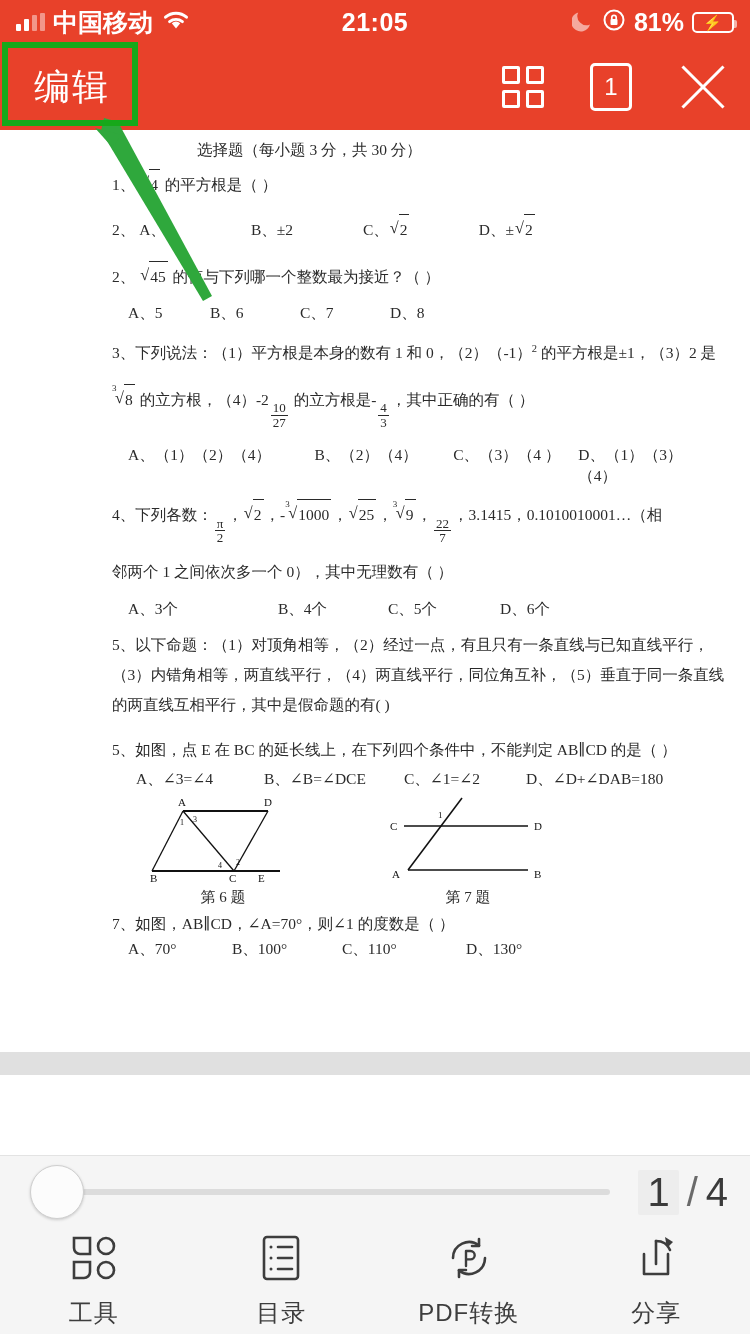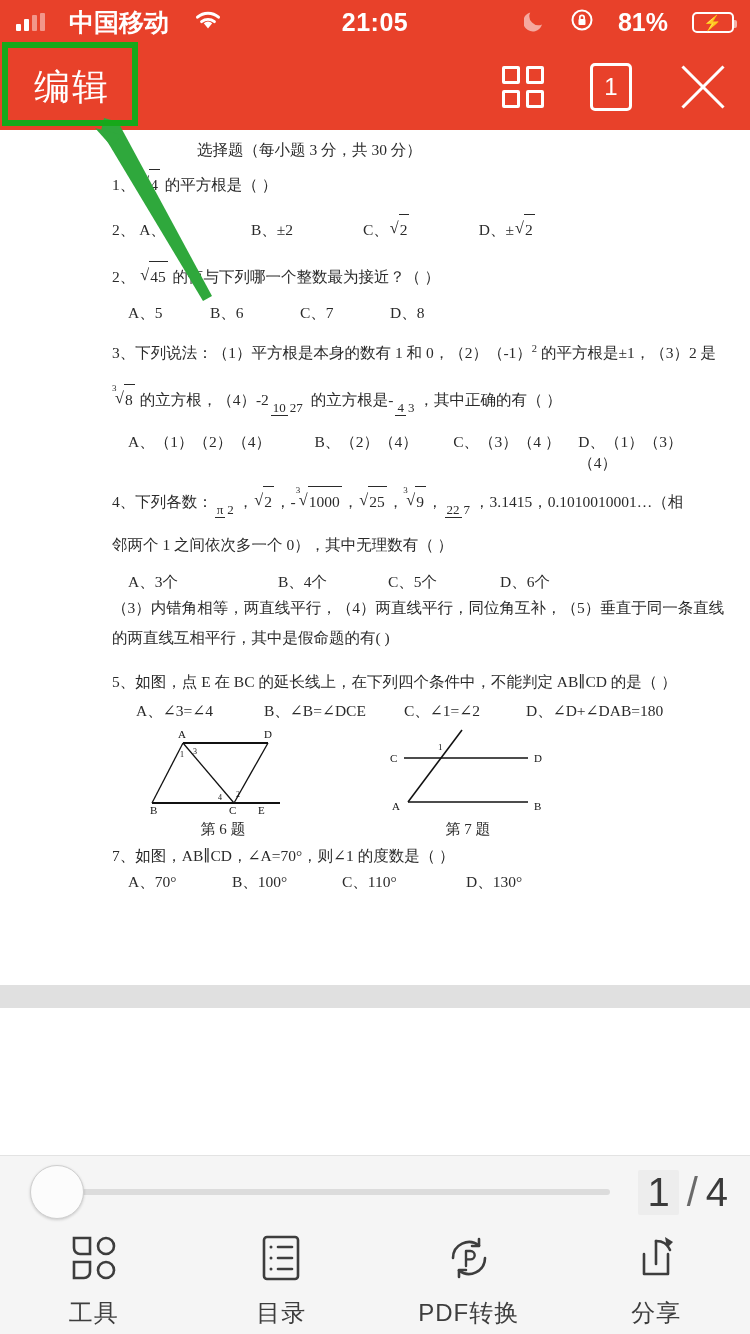--- a/index.html
+++ b/index.html
@@ -12,21 +12,21 @@
   #app { position: relative; width: 750px; height: 1334px; overflow: hidden; }
 
   
   .statusbar {
     position: absolute; top: 0; left: 0; width: 750px; height: 44px;
     background: #e8412a; color: #fff;
     display: flex; align-items: center; justify-content: space-between;
     padding: 0 16px;
     font-family: "Liberation Sans", sans-serif;
   }
-  .sb-left, .sb-right { display: flex; align-items: center; gap: 24px; }
+  .sb-left, .sb-right { display: flex; align-items: center; gap: 8px; }
   .sb-center { position: absolute; left: 0; right: 0; text-align: center;
                font-size: 25px; font-weight: 700; letter-spacing: 0.5px; }
   .carrier { font-size: 25px; font-weight: 700; }
   .signal { display: flex; align-items: flex-end; gap: 3px; height: 18px; }
   .signal i { display: block; width: 5px; background: #fff; border-radius: 1px; }
   .signal i:nth-child(1) { height: 7px; }
   .signal i:nth-child(2) { height: 12px; }
   .signal i:nth-child(3) { height: 16px; opacity: .45; }
   .signal i:nth-child(4) { height: 18px; opacity: .45; }
   .pct { font-size: 25px; font-weight: 700; }
@@ -80,21 +80,21 @@
   .gap { height: 23px; background: #e0e0e0; }
 
   .q { color: #2a2a2a; font-size: 15.5px; line-height: 1.95; padding: 0 30px 0 112px; }
   .sec-title { color: #2a2a2a; font-size: 15.5px; padding: 0 30px 0 112px; }
   .sec-title .dun { display: inline-block; width: 54px; }
   .opts { color: #2a2a2a; font-size: 15.5px; padding: 0 30px 0 128px;
           display: flex; }
   .opts span { display: inline-block; }
 
   sup { font-size: .68em; vertical-align: super; }
-  .frac { display: inline-flex; vertical-align: -0.55em;
+  .frac { display: inline-flex; flex-direction: column; vertical-align: -0.55em;
           text-align: center; font-size: .84em; line-height: 1.05; margin: 0 2px; }
   .frac .num { border-bottom: 1px solid #2a2a2a; padding: 0 2px; }
   .frac .den { padding: 0 2px; }
   .sqrt { display: inline-block; position: relative; padding-left: 9px; margin: 0 1px; }
   .sqrt::before { content: "\221A"; position: absolute; left: 0; top: -0.06em; font-size: 1.05em; }
   .sqrt .rad { border-top: 1px solid #2a2a2a; padding: 0 2px 0 1px; display: inline-block; }
   .cbrt { display: inline-block; position: relative; padding-left: 11px; margin: 0 1px; }
   .cbrt::before { content: "\221A"; position: absolute; left: 2px; top: -0.06em; font-size: 1.05em; }
   .cbrt .idx { position: absolute; left: -1px; top: -0.42em; font-size: .58em; }
   .cbrt .rad { border-top: 1px solid #2a2a2a; padding: 0 2px 0 1px; display: inline-block; }
@@ -250,20 +250,21 @@
           </span><span>，3.1415，0.1010010001…（相</span>
       </div>
       <div class="q" style="padding-top:12px">邻两个 1 之间依次多一个 0），其中无理数有（      ）</div>
       <div class="opts" style="padding-top:12px">
         <span style="width:150px">A、3个</span>
         <span style="width:110px">B、4个</span>
         <span style="width:112px">C、5个</span>
         <span>D、6个</span>
       </div>
 
+      <div class="q" style="padding-top:10px;padding-right:14px">5、以下命题：（1）对顶角相等，（2）经过一点，有且只有一条直线与已知直线平行，</div>
       <div class="q" style="padding-right:4px">（3）内错角相等，两直线平行，（4）两直线平行，同位角互补，（5）垂直于同一条直线</div>
       <div class="q">的两直线互相平行，其中是假命题的有(      )</div>
 
       <div class="q" style="padding-top:14px;padding-right:12px">5、如图，点 E 在 BC 的延长线上，在下列四个条件中，不能判定 AB∥CD 的是（    ）</div>
       <div class="opts" style="padding-top:4px;padding-left:136px">
         <span style="width:128px">A、∠3=∠4</span>
         <span style="width:140px">B、∠B=∠DCE</span>
         <span style="width:122px">C、∠1=∠2</span>
         <span>D、∠D+∠DAB=180</span>
       </div>

